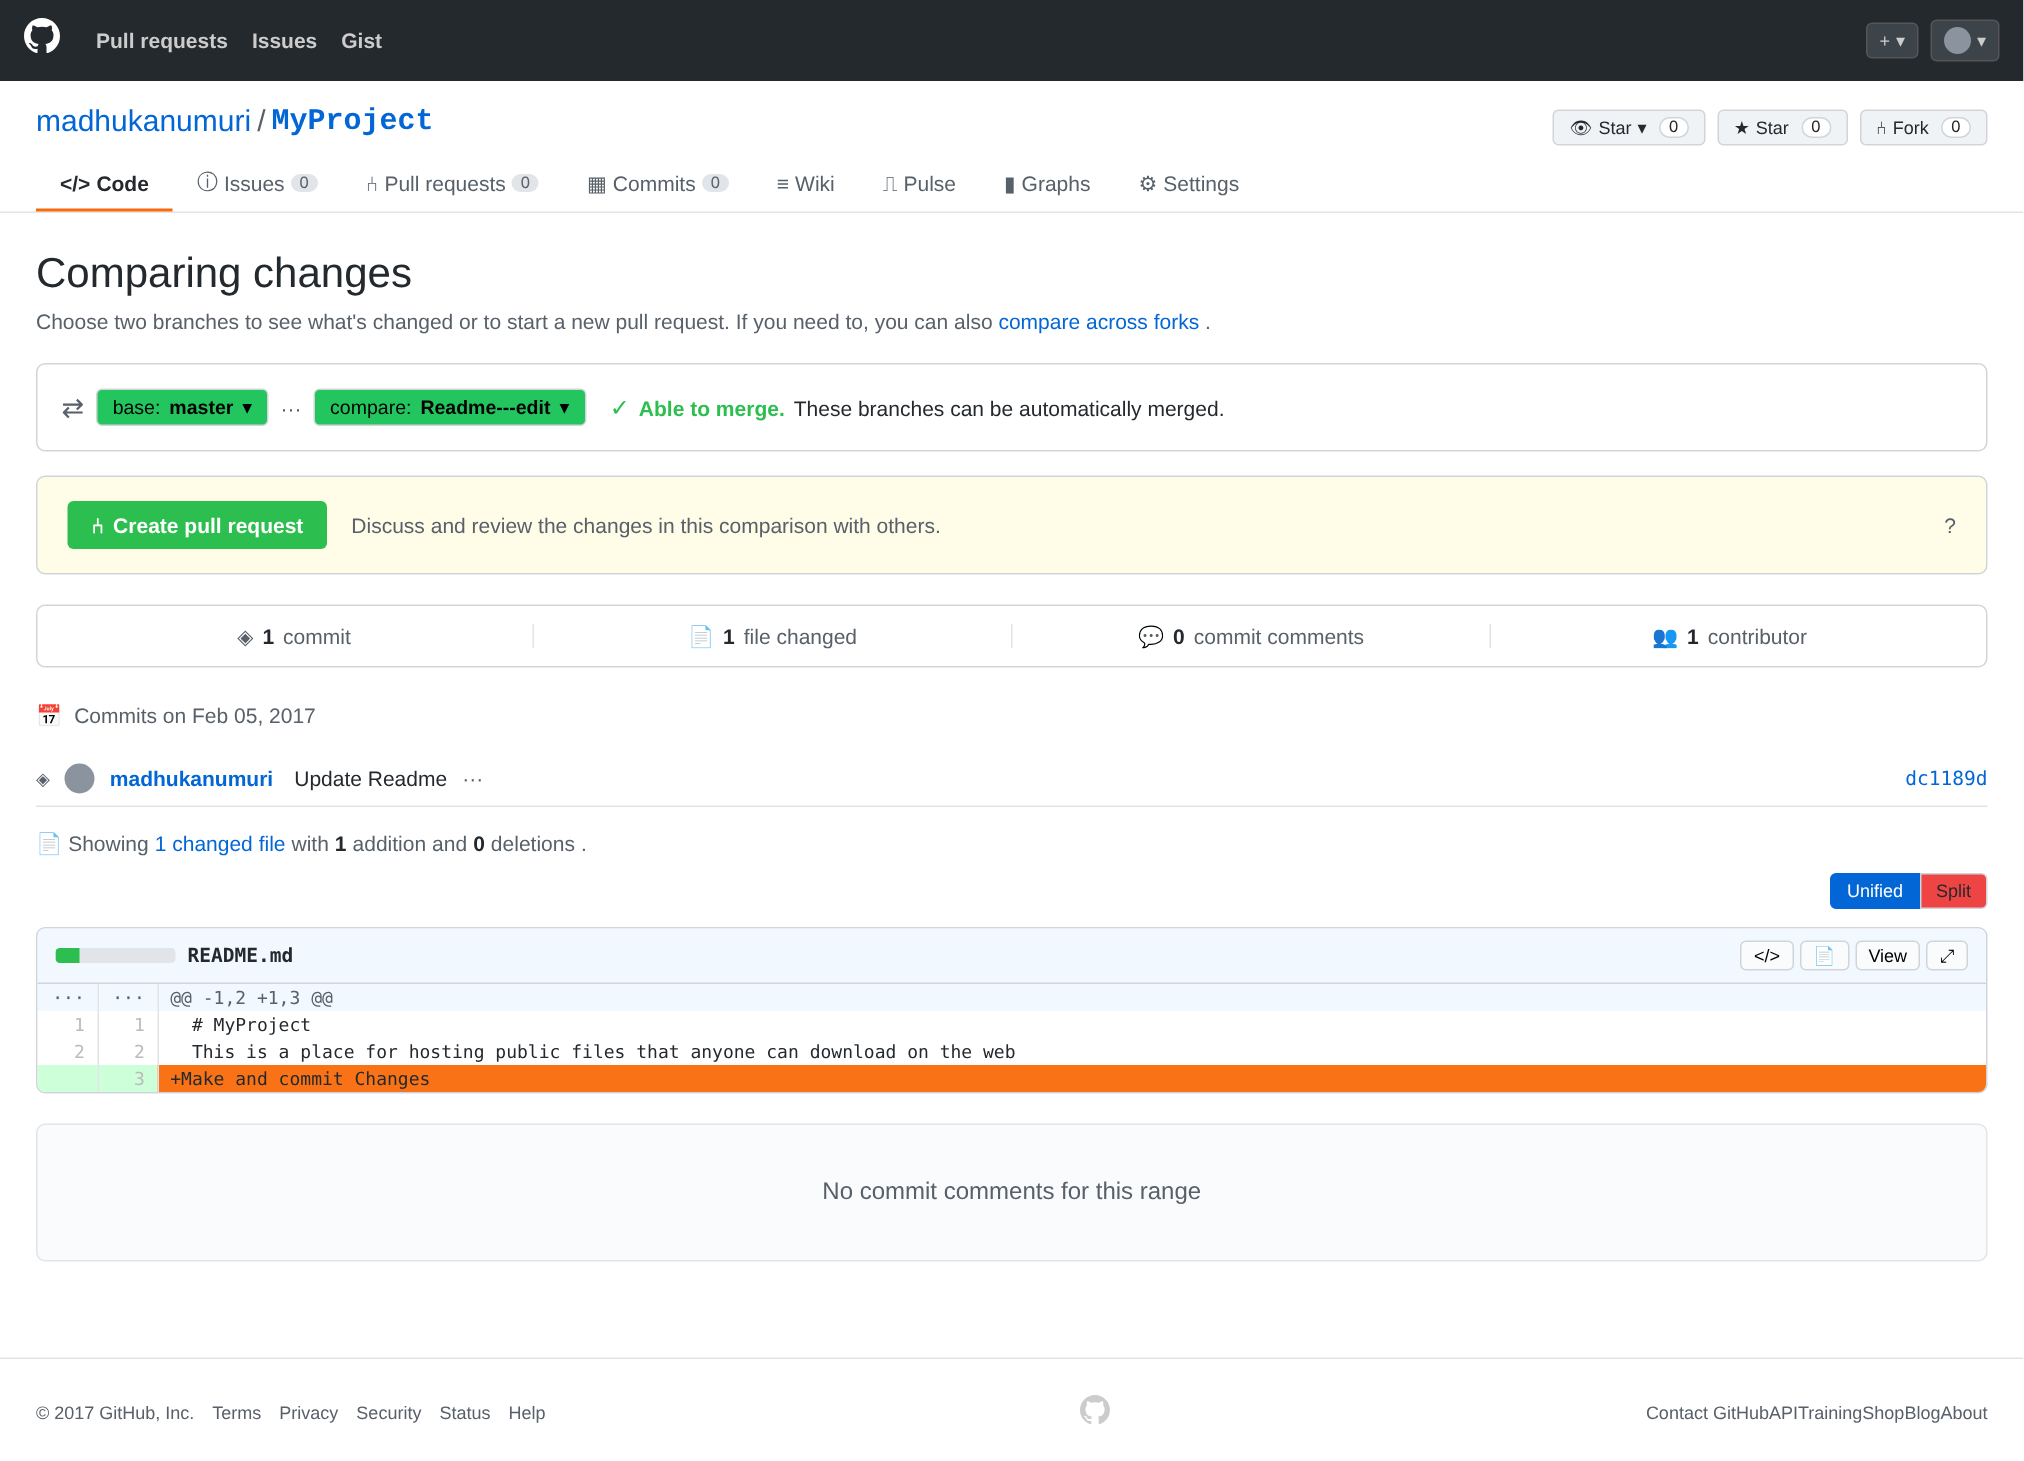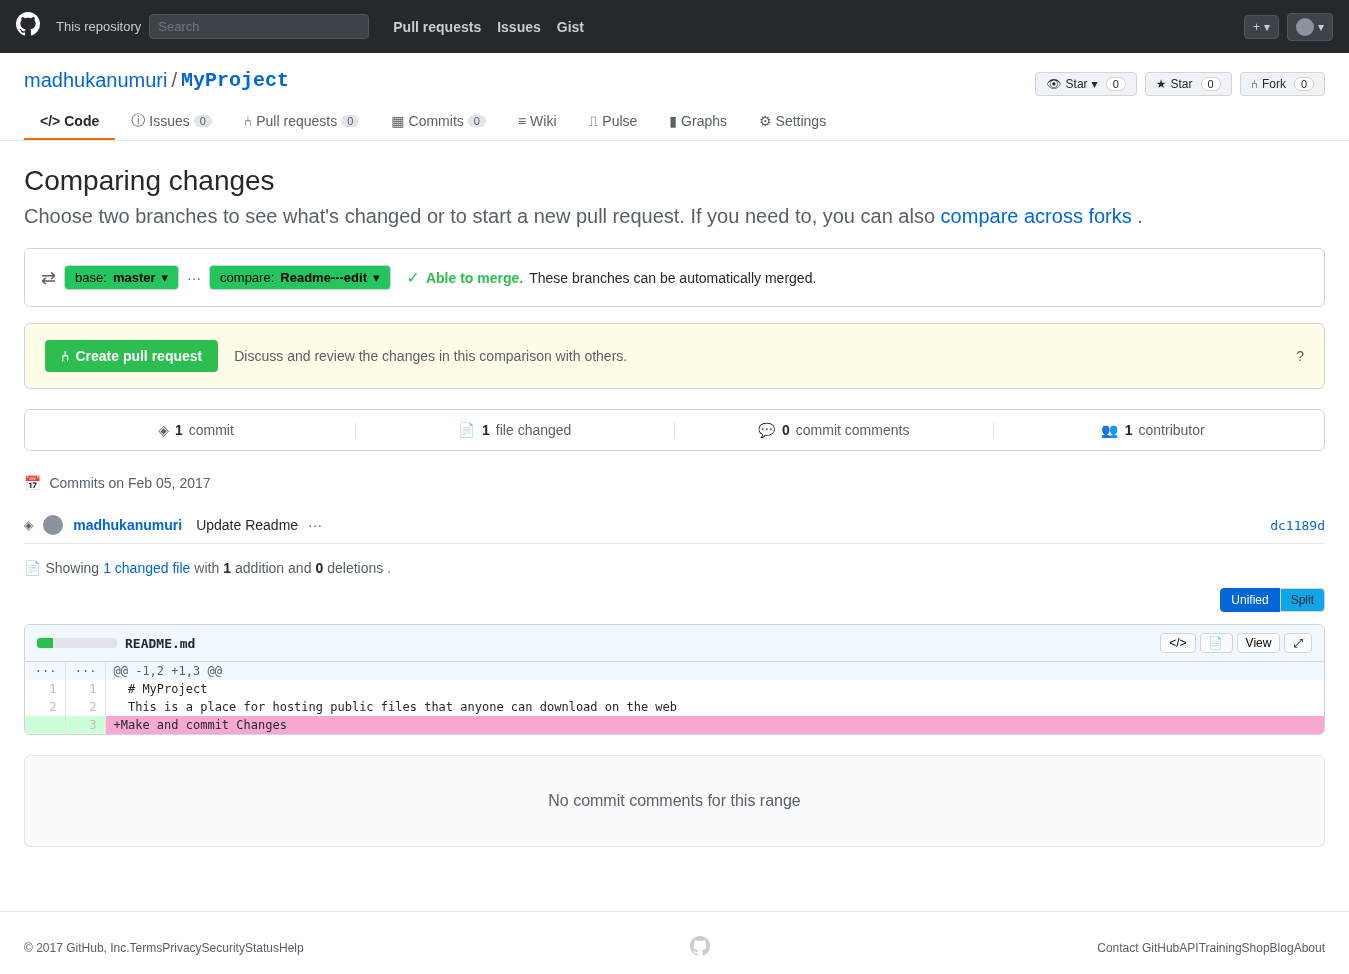--- a/index.html
+++ b/index.html
@@ -29,21 +29,21 @@
 
     
     .repo-tabs { display: flex; gap: 0; }
     .tab { padding: 8px 16px; font-size: 14px; color: #586069; cursor: pointer; border-bottom: 2px solid transparent; display: flex; align-items: center; gap: 4px; }
     .tab.active { color: #24292e; font-weight: 600; border-bottom: 2px solid #f66a0a; }
     .tab-badge { background: #e1e4e8; border-radius: 10px; padding: 0 6px; font-size: 11px; }
 
     
     .main { padding: 24px; }
     .page-title { font-size: 28px; font-weight: 400; margin-bottom: 8px; }
-    .page-subtitle { font-size: 20px; color: #586069; margin-bottom: 20px; }
+    .page-subtitle { font-size: 14px; color: #586069; margin-bottom: 20px; }
 
     
     .compare-box { border: 1px solid #d1d5da; border-radius: 6px; padding: 16px; display: flex; align-items: center; gap: 8px; margin-bottom: 16px; }
     .compare-icon { color: #586069; font-size: 18px; }
     .compare-btn { border: 1px solid #d1d5da; border-radius: 4px; padding: 4px 10px; background: #22c55e; cursor: pointer; font-size: 13px; display: flex; align-items: flex-end; gap: 6px; }
     .compare-ellipsis { color: #586069; }
     .merge-status { display: flex; align-items: center; gap: 6px; margin-left: 8px; font-size: 14px; }
     .merge-check { color: #2cbe4e; font-size: 16px; }
     .merge-text-bold { color: #2cbe4e; font-weight: 600; }
 
@@ -67,67 +67,63 @@
     .commit-icon { color: #586069; font-size: 12px; }
     .commit-avatar { width: 20px; height: 20px; border-radius: 50%; background: #ccc; display: inline-block; }
     .commit-author { color: #0366d6; font-weight: 600; }
     .commit-message { color: #24292e; margin-left: 4px; }
     .commit-ellipsis { color: #586069; }
     .commit-hash { margin-left: auto; font-family: monospace; color: #0366d6; font-size: 13px; }
 
     
     .showing-line { font-size: 14px; color: #586069; margin-bottom: 12px; display: flex; align-items: center; gap: 4px; }
     .showing-line strong { color: #24292e; }
-    .diff-ctrl-btn { border: 1px solid #d1d5da; padding: 4px 10px; font-size: 12px; background: #0ea5e9; cursor: pointer; color: #24292e; }
+    .diff-ctrl-btn { border: 1px solid #d1d5da; padding: 4px 10px; font-size: 12px; background: #ef4444; cursor: pointer; color: #24292e; }
     .diff-ctrl-btn:first-child { border-radius: 4px 0 0 4px; }
     .diff-ctrl-btn:last-child { border-radius: 0 4px 4px 0; }
     .diff-ctrl-btn.active { background: #0366d6; color: #fff; border-color: #0366d6; }
 
     
     .diff-file { border: 1px solid #d1d5da; border-radius: 6px; overflow: hidden; margin-bottom: 20px; }
     .diff-file-header { background: #f1f8ff; border-bottom: 1px solid #d1d5da; padding: 8px 12px; display: flex; align-items: center; gap: 8px; font-size: 13px; }
     .diff-file-bar { width: 80px; height: 10px; background: #e1e4e8; border-radius: 3px; overflow: hidden; display: inline-flex; }
     .diff-file-bar-fill { background: #2cbe4e; width: 20%; height: 100%; }
     .diff-file-name { font-family: monospace; font-weight: 600; }
     .diff-file-actions { margin-left: auto; display: flex; gap: 4px; }
     .diff-file-action { border: 1px solid #d1d5da; border-radius: 4px; padding: 2px 8px; background: #fafbfc; cursor: pointer; font-size: 12px; display: flex; align-items: center; gap: 4px; }
     table.diff-table { width: 100%; border-collapse: collapse; font-family: monospace; font-size: 12px; }
     .diff-table td { padding: 2px 8px; white-space: pre; }
     .diff-table .line-num { width: 40px; color: #bbb; text-align: right; border-right: 1px solid #e1e4e8; user-select: none; background: #fafbfc; }
     .diff-table .diff-context { background: #f1f8ff; color: #586069; }
     .diff-table tr.diff-hunk td { background: #f1f8ff; color: #586069; }
-    .diff-table tr.diff-add td { background: #f9a8d4; }
+    .diff-table tr.diff-add td { background: #f97316; }
     .diff-table tr.diff-add td.line-num { background: #cdffd8; }
     .diff-table tr.diff-normal td { background: #fff; }
 
     
     .no-comments { border: 1px solid #e1e4e8; border-radius: 6px; background: #fafbfc; padding: 36px; text-align: center; color: #586069; font-size: 16px; }
 
     
     .footer { padding: 24px; border-top: 1px solid #e1e4e8; display: flex; justify-content: space-between; align-items: center; font-size: 12px; color: #586069; margin-top: 40px; }
-    .footer-left { display: flex; gap: 0; }
+    .footer-left { display: flex; gap: 12px; }
     .footer-center { color: #ccc; }
     .footer-right { display: flex; gap: 0; }
     .footer a { color: #586069; }
 
     .clearfix::after { content: ''; display: table; clear: both; }
   </style>
 </head>
 <body>
 
 <div class="header">
   <span class="header-logo">
     <svg height="24" width="24" viewBox="0 0 16 16" fill="#fff">
         <path fill-rule="evenodd" d="M8 0C3.58 0 0 3.58 0 8c0 3.54 2.29 6.53 5.47 7.59.4.07.55-.17.55-.38 0-.19-.01-.82-.01-1.49-2.01.37-2.53-.49-2.69-.94-.09-.23-.48-.94-.82-1.13-.28-.15-.68-.52-.01-.53.63-.01 1.08.58 1.23.82.72 1.21 1.87.87 2.33.66.07-.52.28-.87.51-1.07-1.78-.2-3.64-.89-3.64-3.95 0-.87.31-1.59.82-2.15-.08-.2-.36-1.02.08-2.12 0 0 .67-.21 2.2.82.64-.18 1.32-.27 2-.27.68 0 1.36.09 2 .27 1.53-1.04 2.2-.82 2.2-.82.44 1.1.16 1.92.08 2.12.51.56.82 1.27.82 2.15 0 3.07-1.87 3.75-3.65 3.95.29.25.54.73.54 1.48 0 1.07-.01 1.93-.01 2.2 0 .21.15.46.55.38A8.013 8.013 0 0016 8c0-4.42-3.58-8-8-8z"></path>
       </svg>
   </span>
-  <div class="header-repo-search">
-    <span class="header-this-repo">This repository</span>
-    <input class="header-search" type="text" placeholder="Search" style="">
-  </div>
   <nav class="header-nav">
     <a href="#">Pull requests</a>
     <a href="#">Issues</a>
     <a href="#">Gist</a>
   </nav>
   <div class="header-actions">
     <button class="header-btn">
       <span>+</span>
       <span>▾</span>
     </button>

